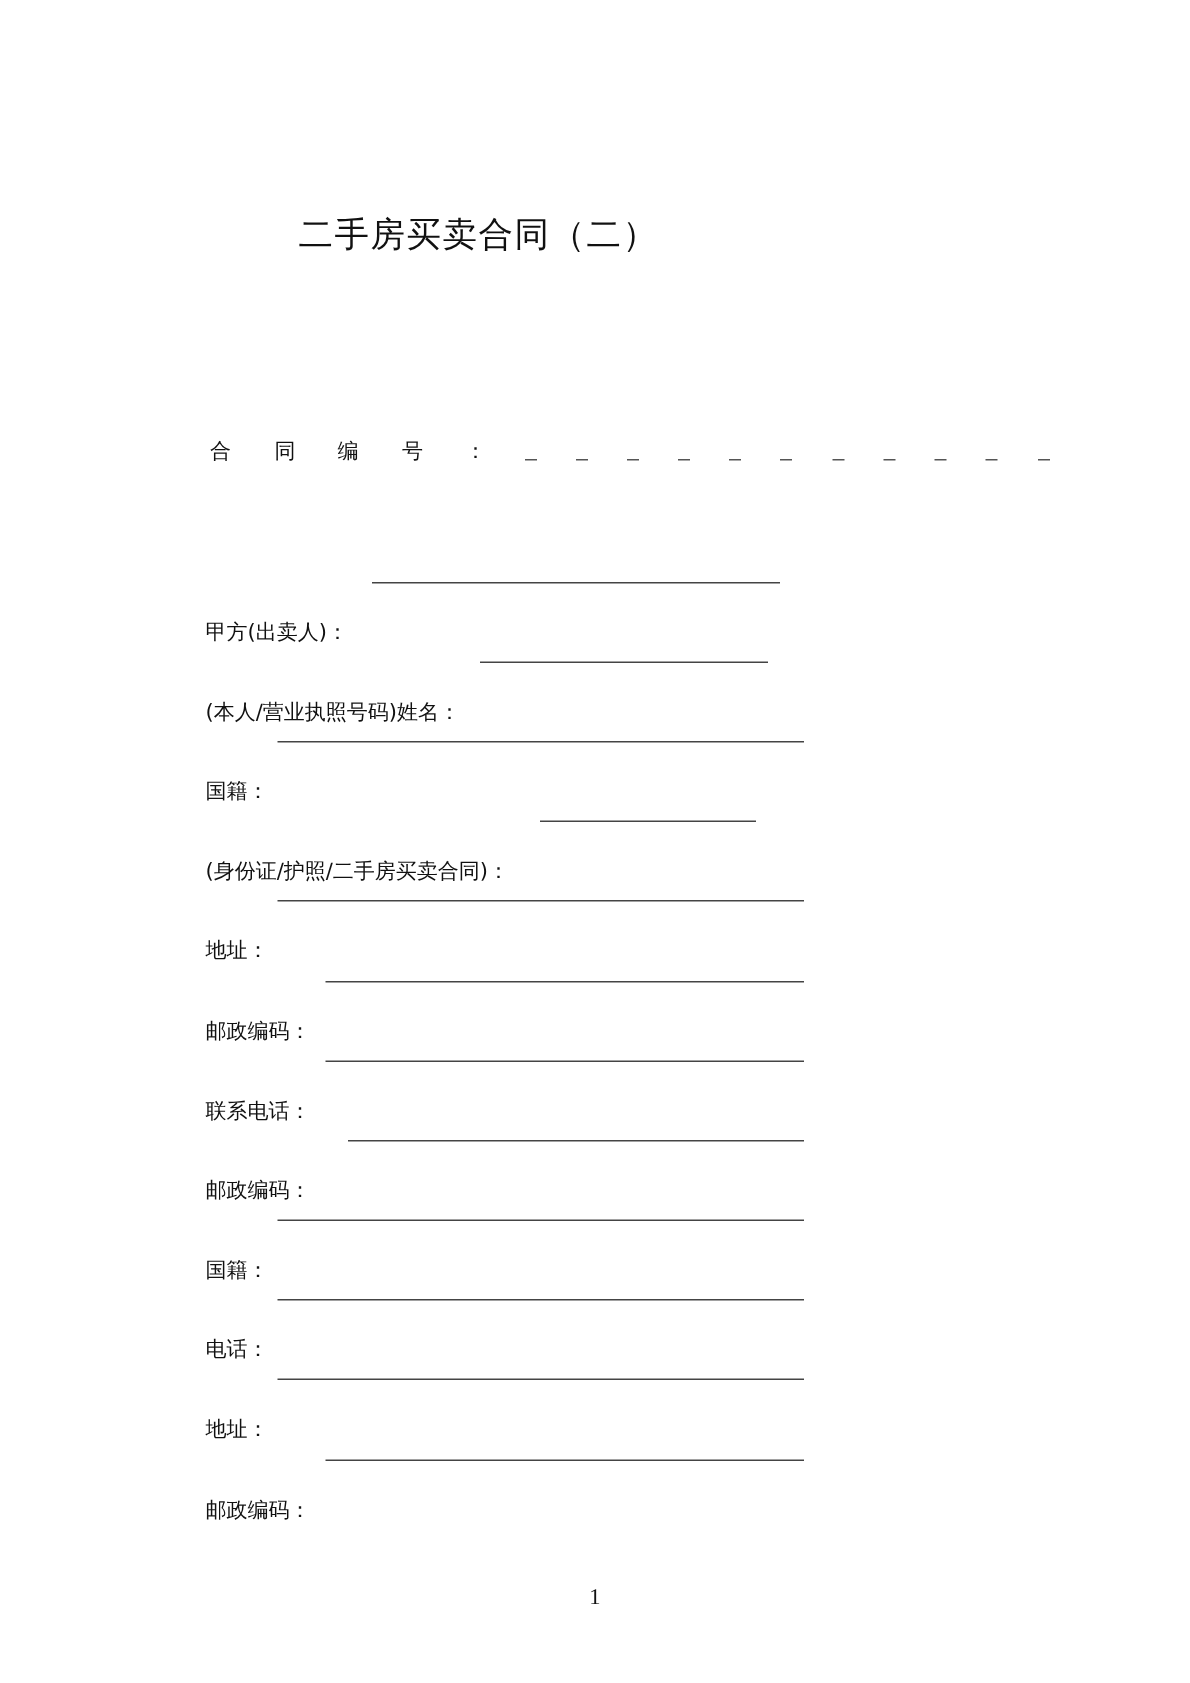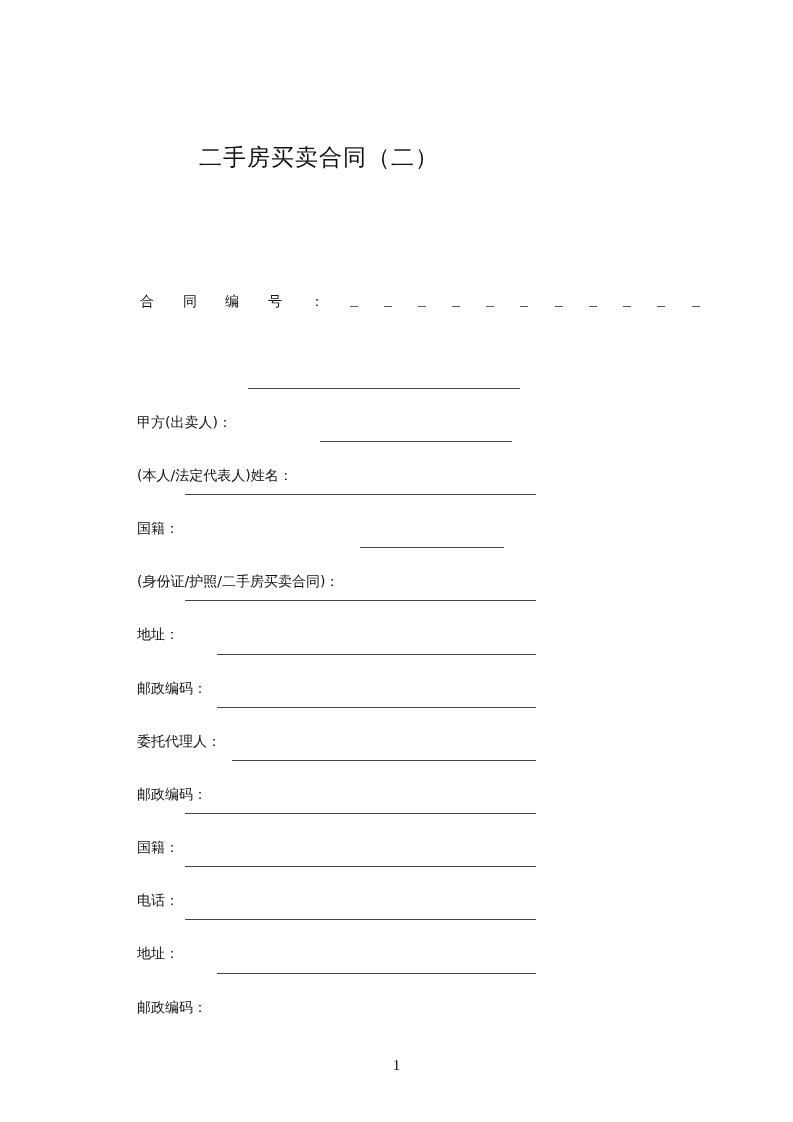--- a/index.html
+++ b/index.html
@@ -101,21 +101,21 @@
     <span class="dash" style="left:520px"></span>
     <span class="dash" style="left:555px"></span>
   </div>
 
   <div class="field" style="top:371px">
     <span class="label">甲方(出卖人)：</span>
     <span class="line" style="left:111px;width:272px"></span>
   </div>
 
   <div class="field" style="top:424px">
-    <span class="label">(本人/法定代表人)姓名：</span>
+    <span class="label">(本人/营业执照号码)姓名：</span>
     <span class="line" style="left:183px;width:192px"></span>
   </div>
 
   <div class="field" style="top:477px">
     <span class="label">国籍：</span>
     <span class="line" style="left:48px;width:351px"></span>
   </div>
 
   <div class="field" style="top:530px">
     <span class="label">(身份证/护照/二手房买卖合同)：</span>
@@ -126,21 +126,21 @@
     <span class="label">地址：</span>
     <span class="line" style="left:48px;width:351px"></span>
   </div>
 
   <div class="field" style="top:637px">
     <span class="label">邮政编码：</span>
     <span class="line" style="left:80px;width:319px"></span>
   </div>
 
   <div class="field" style="top:690px">
-    <span class="label">委托代理人：</span>
+    <span class="label">联系电话：</span>
     <span class="line" style="left:80px;width:319px"></span>
   </div>
 
   <div class="field" style="top:743px">
     <span class="label">邮政编码：</span>
     <span class="line" style="left:95px;width:304px"></span>
   </div>
 
   <div class="field" style="top:796px">
     <span class="label">国籍：</span>

